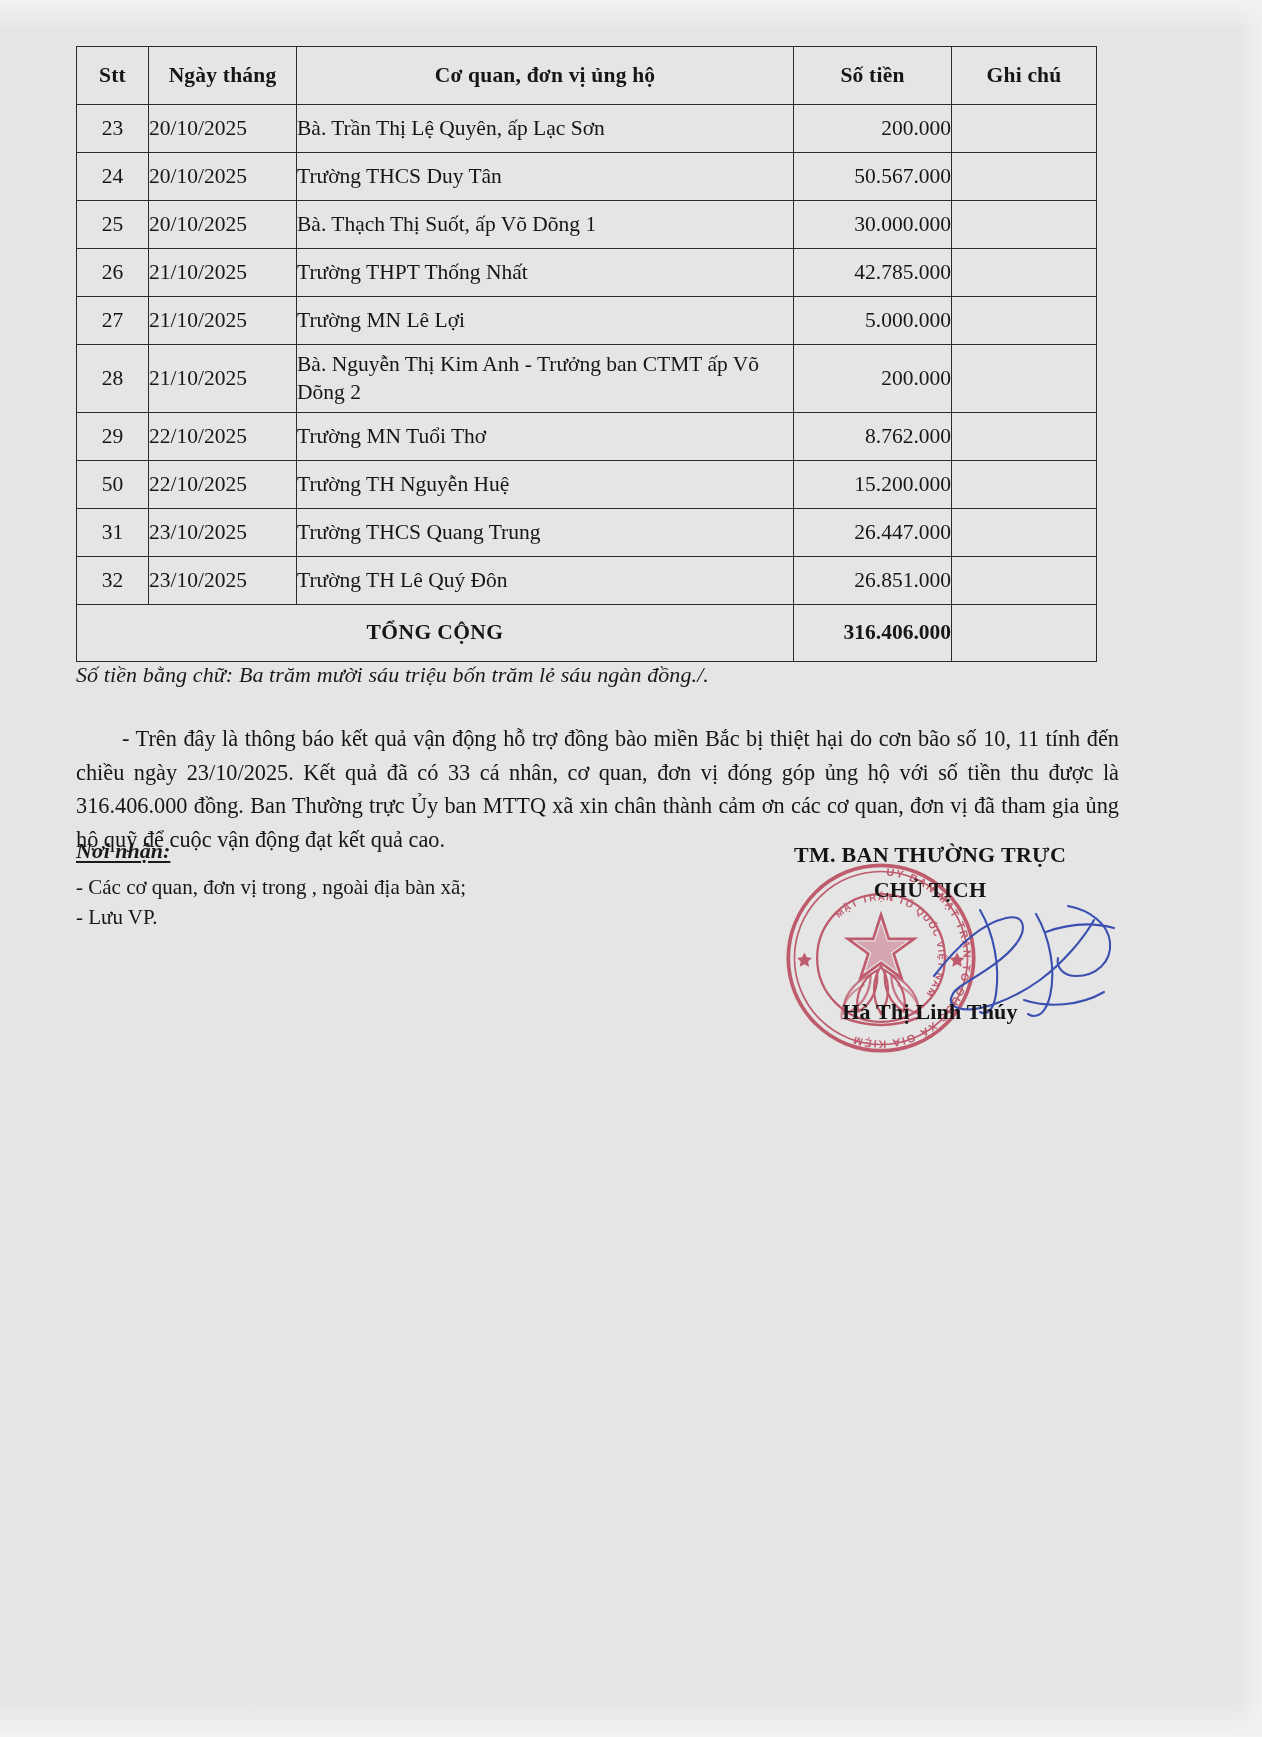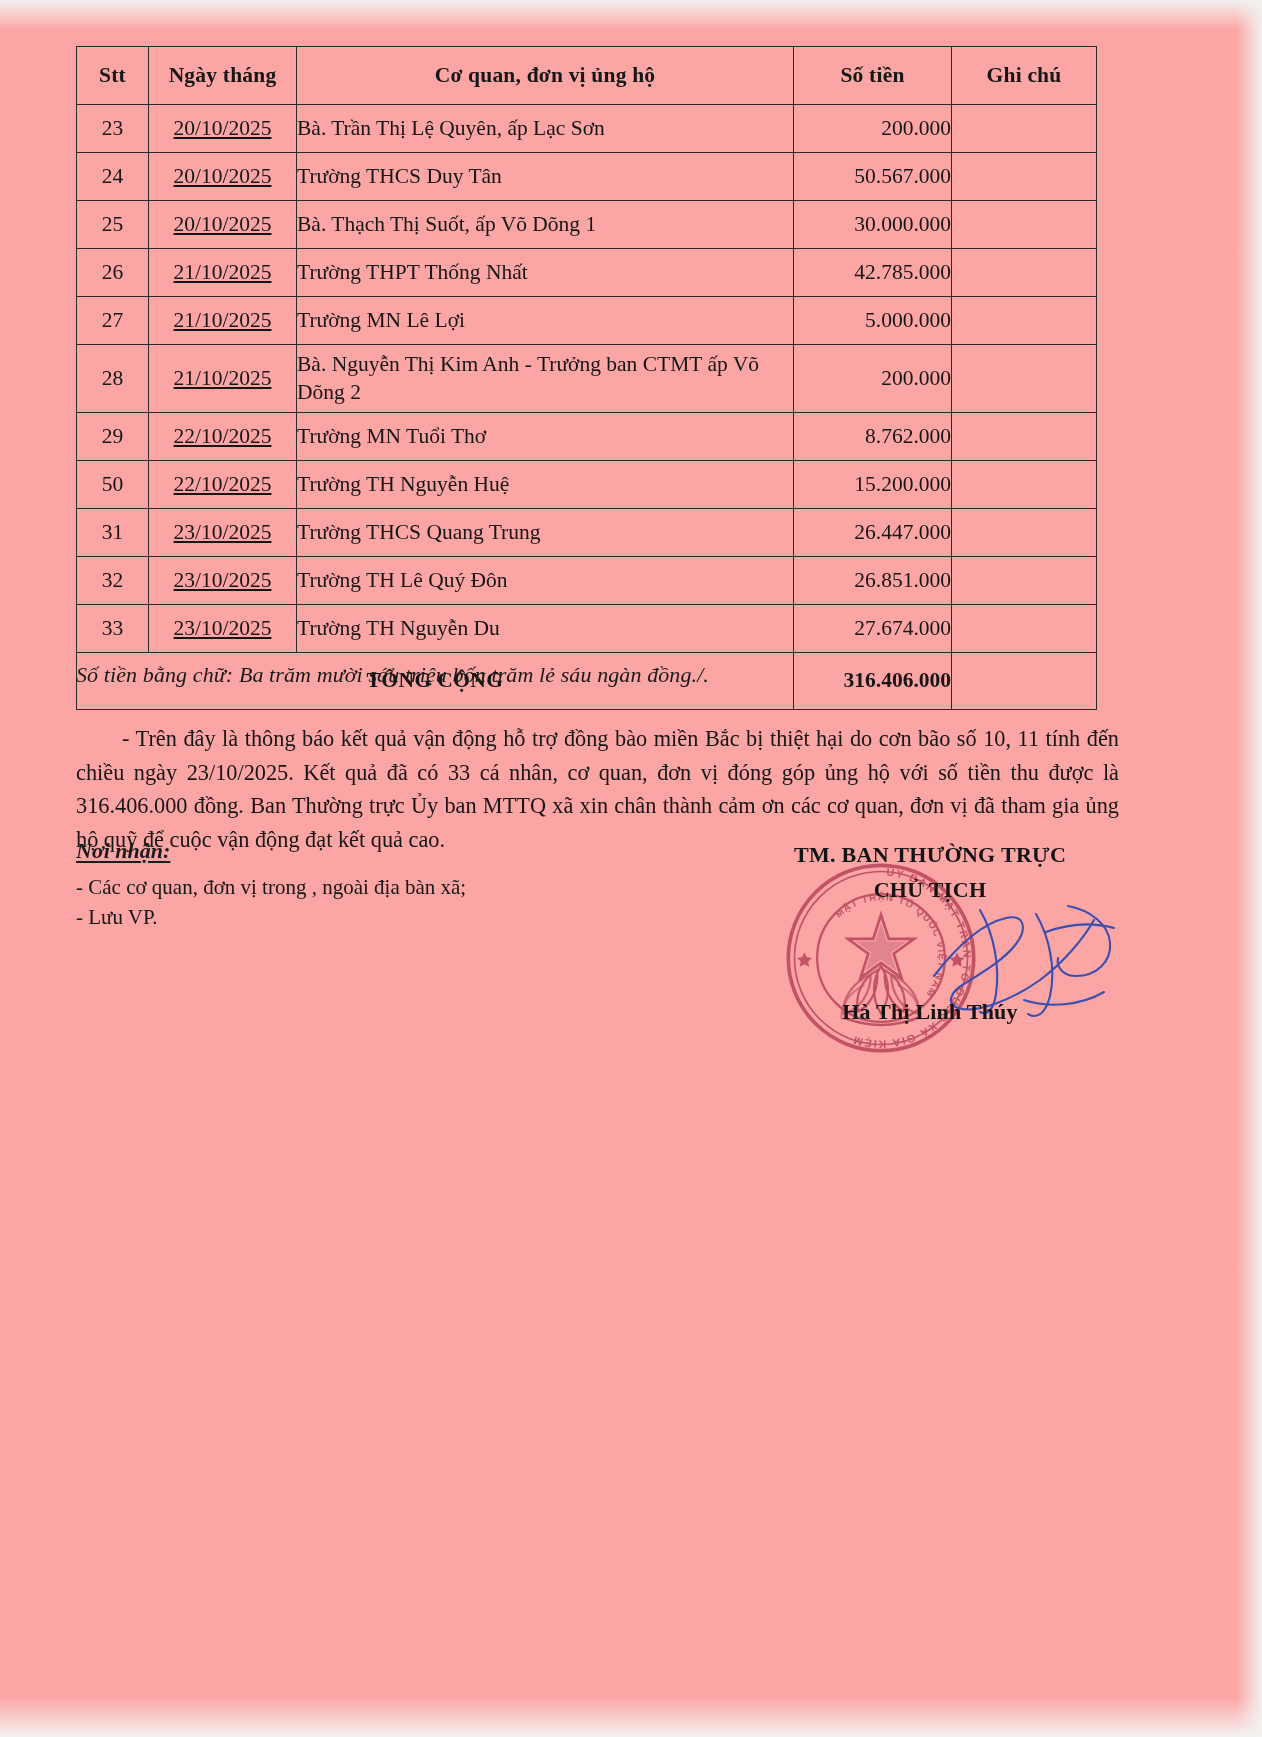--- a/index.html
+++ b/index.html
@@ -13,21 +13,21 @@
     height: 1737px;
     position: relative;
     font-family: "Liberation Serif", "DejaVu Serif", serif;
     color: #1b1b1b;
     overflow: hidden;
   }
 
   .page {
     position: absolute;
     inset: 0;
-    background: #fca5a5;
+    background: #e5e5e5;
   }
 
   
   .scan-shade-top {
     position: absolute;
     top: 0; left: 0; right: 0; height: 30px;
     background: linear-gradient(to bottom, #f2f2f0, rgba(255,255,255,0));
     pointer-events: none;
   }
   .scan-shade-right {
@@ -75,25 +75,24 @@
     height: 57px;
     font-size: 22px;
     letter-spacing: .2px;
   }
 
   td.c-stt {
     text-align: center;
     font-size: 21px;
   }
   td.c-date {
-    text-align: center;
+    text-align: left;
     padding-right: 4px;
     font-size: 21px;
     white-space: nowrap;
-    text-decoration: underline;
   }
   td.c-org {
     text-align: left;
     padding-left: 6px;
     padding-right: 6px;
     font-size: 21.5px;
   }
   td.c-amount {
     text-align: right;
     padding-right: 8px;
@@ -315,27 +314,20 @@
           <td class="c-amount">26.447.000</td>
           <td class="c-note"></td>
         </tr>
         <tr>
           <td class="c-stt">32</td>
           <td class="c-date">23/10/2025</td>
           <td class="c-org">Trường TH Lê Quý Đôn</td>
           <td class="c-amount">26.851.000</td>
           <td class="c-note"></td>
         </tr>
-        <tr>
-          <td class="c-stt">33</td>
-          <td class="c-date">23/10/2025</td>
-          <td class="c-org">Trường TH Nguyễn Du</td>
-          <td class="c-amount">27.674.000</td>
-          <td class="c-note"></td>
-        </tr>
         <tr class="total-row">
           <td class="total-label" colspan="3">TỔNG CỘNG</td>
           <td class="total-amount">316.406.000</td>
           <td class="c-note"></td>
         </tr>
       </tbody>
     </table>
   </div>
 
   <div class="amount-in-words">Số tiền bằng chữ: Ba trăm mười sáu triệu bốn trăm lẻ sáu ngàn đồng./.</div>

